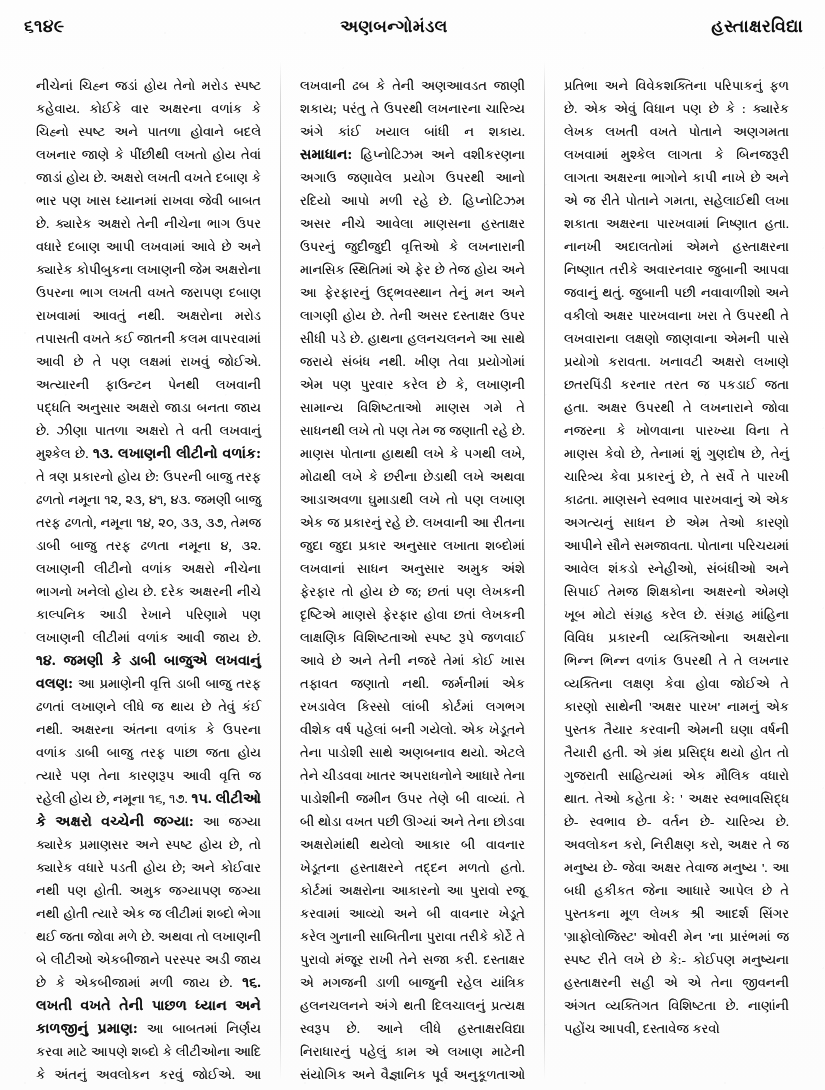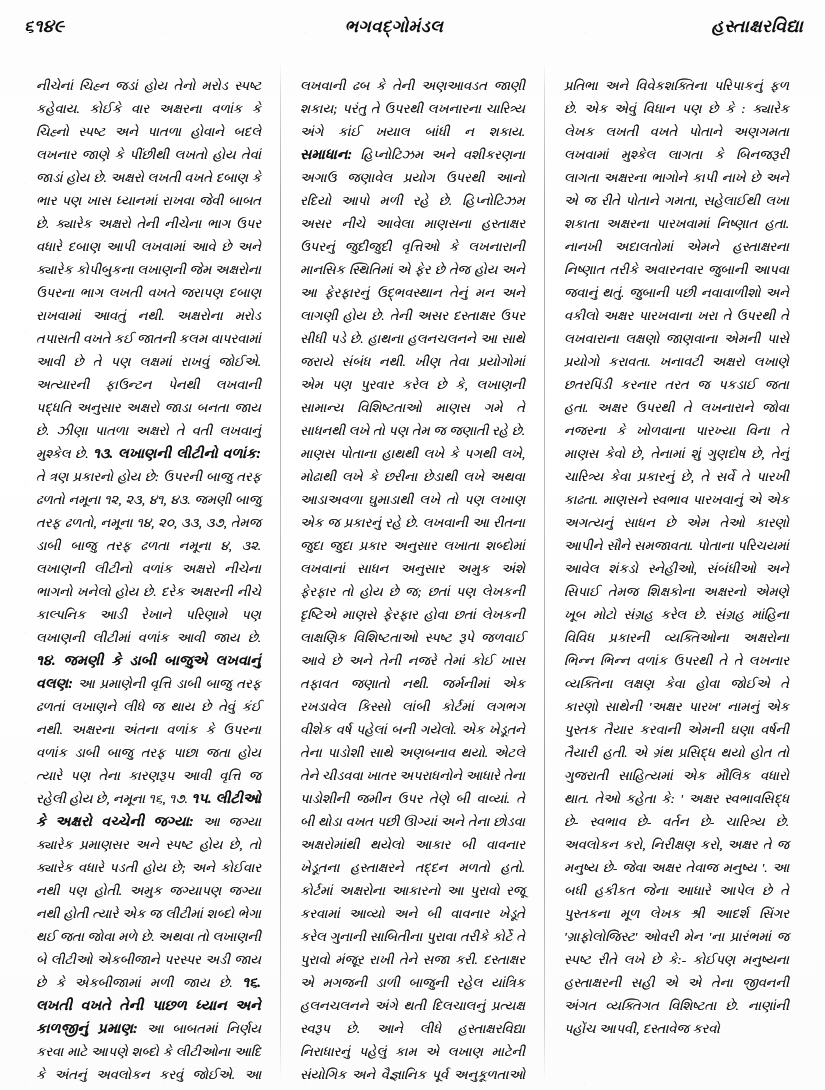--- a/index.html
+++ b/index.html
@@ -22,21 +22,20 @@
     inset: 0;
     background:
       radial-gradient(circle at 18% 22%, rgba(0,0,0,0.018) 0 1px, transparent 1px),
       radial-gradient(circle at 64% 71%, rgba(0,0,0,0.016) 0 1px, transparent 1px),
       radial-gradient(circle at 41% 88%, rgba(0,0,0,0.014) 0 1px, transparent 1px),
       radial-gradient(circle at 86% 38%, rgba(0,0,0,0.015) 0 1px, transparent 1px),
       linear-gradient(180deg, #fdfdfd 0%, #ffffff 35%, #fcfcfc 100%);
     background-size: 140px 150px, 190px 170px, 160px 210px, 120px 180px, 100% 100%;
     box-sizing: border-box;
     padding: 4px;
-    font-style: italic;
   }
 
   
   .runhead {
     position: absolute;
     top: 18px;
     left: 24px;
     right: 22px;
     height: 28px;
     display: flex;
@@ -121,21 +120,21 @@
     font-size: 14px;
   }
 </style>
 </head>
 <body>
 
 <div class="page">
 
   <div class="runhead">
     <span class="rh-left">૬૧૪૯</span>
-    <span class="rh-center">ભગવદ્ગોમંડલ</span>
+    <span class="rh-center">અણબન્ગોમંડલ</span>
     <span class="rh-right">હસ્તાક્ષરવિદ્યા</span>
   </div>
 
   <div class="body-cols">
 
     <div class="col" id="col-1">
         <p><span>નીચેનાં ચિહ્ન જડાં હોય તેનો મરોડ સ્પષ્ટ કહેવાય. કોઈકે વાર અક્ષરના વળાંક કે ચિહ્નો સ્પષ્ટ અને પાતળા હોવાને બદલે લખનાર જાણે કે પીંછીથી લખતો હોય તેવાં જાડાં હોય છે. અક્ષરો લખતી વખતે દબાણ કે ભાર પણ ખાસ ધ્યાનમાં રાખવા જેવી બાબત છે. ક્યારેક અક્ષરો તેની નીચેના ભાગ ઉપર વધારે દબાણ આપી લખવામાં આવે છે અને ક્યારેક કોપીબુકના લખાણની જેમ અક્ષરોના ઉપરના ભાગ લખતી વખતે જરાપણ દબાણ રાખવામાં આવતું નથી. અક્ષરોના મરોડ તપાસતી વખતે કઈ જાતની કલમ વાપરવામાં આવી છે તે પણ લક્ષમાં રાખવું જોઈએ. અત્યારની ફાઉન્ટન પેનથી લખવાની પદ્ધતિ અનુસાર અક્ષરો જાડા બનતા જાય છે. ઝીણા પાતળા અક્ષરો તે વતી લખવાનું મુશ્કેલ છે. </span><b class="hd">૧૩. લખાણની લીટીનો વળાંક:</b><span> તે ત્રણ પ્રકારનો હોય છે: ઉપરની બાજુ તરફ ઢળતો નમૂના ૧૨, ૨૩, ૪૧, ૪૩. જમણી બાજુ તરફ ઢળતો, નમૂના ૧૪, ૨૦, ૩૩, ૩૭, તેમજ ડાબી બાજુ તરફ ઢળતા નમૂના ૪, ૩૨. લખાણની લીટીનો વળાંક અક્ષરો નીચેના ભાગનો ખનેલો હોય છે. દરેક અક્ષરની નીચે કાલ્પનિક આડી રેખાને પરિણામે પણ લખાણની લીટીમાં વળાંક આવી જાય છે. </span><b class="hd">૧૪. જમણી કે ડાબી બાજુએ લખવાનું વલણ:</b><span> આ પ્રમાણેની વૃત્તિ ડાબી બાજુ તરફ ઢળતાં લખાણને લીધે જ થાય છે તેવું કંઈ નથી. અક્ષરના અંતના વળાંક કે ઉપરના વળાંક ડાબી બાજુ તરફ પાછા જતા હોય ત્યારે પણ તેના કારણરૂપ આવી વૃત્તિ જ રહેલી હોય છે, નમૂના ૧૬, ૧૭. </span><b class="hd">૧૫. લીટીઓ કે અક્ષરો વચ્ચેની જગ્યા:</b><span> આ જગ્યા ક્યારેક પ્રમાણસર અને સ્પષ્ટ હોય છે, તો ક્યારેક વધારે પડતી હોય છે; અને કોઈવાર નથી પણ હોતી. અમુક જગ્યાપણ જગ્યા નથી હોતી ત્યારે એક જ લીટીમાં શબ્દો ભેગા થઈ જતા જોવા મળે છે. અથવા તો લખાણની બે લીટીઓ એકબીજાને પરસ્પર અડી જાય છે કે એકબીજામાં મળી જાય છે. </span><b class="hd">૧૬. લખતી વખતે તેની પાછળ ધ્યાન અને કાળજીનું પ્રમાણ:</b><span> આ બાબતમાં નિર્ણય કરવા માટે આપણે શબ્દો કે લીટીઓના આદિ કે અંતનું અવલોકન કરવું જોઈએ. આ બાબતમાં સરનામાનું લખાણ, સહીના નમૂના અને સામાન્ય લખાણના તફાવતને લક્ષમાં લેવાની જરૂર છે. </span><b class="hd-sm">ત્રીજી શંકા:</b><span> દસ્તાક્ષરનાં લખાણ હાથની દિલચાલથી જ થાય છે. એટલે દસ્તાક્ષરમાં જે વિવિધતા દેખાય છે તે ઉપરથી જુદા જુદા લખનારની હાથ ચતુરાઈ, તેની </span></p>
       </div>
 
     <div class="col-gap">

